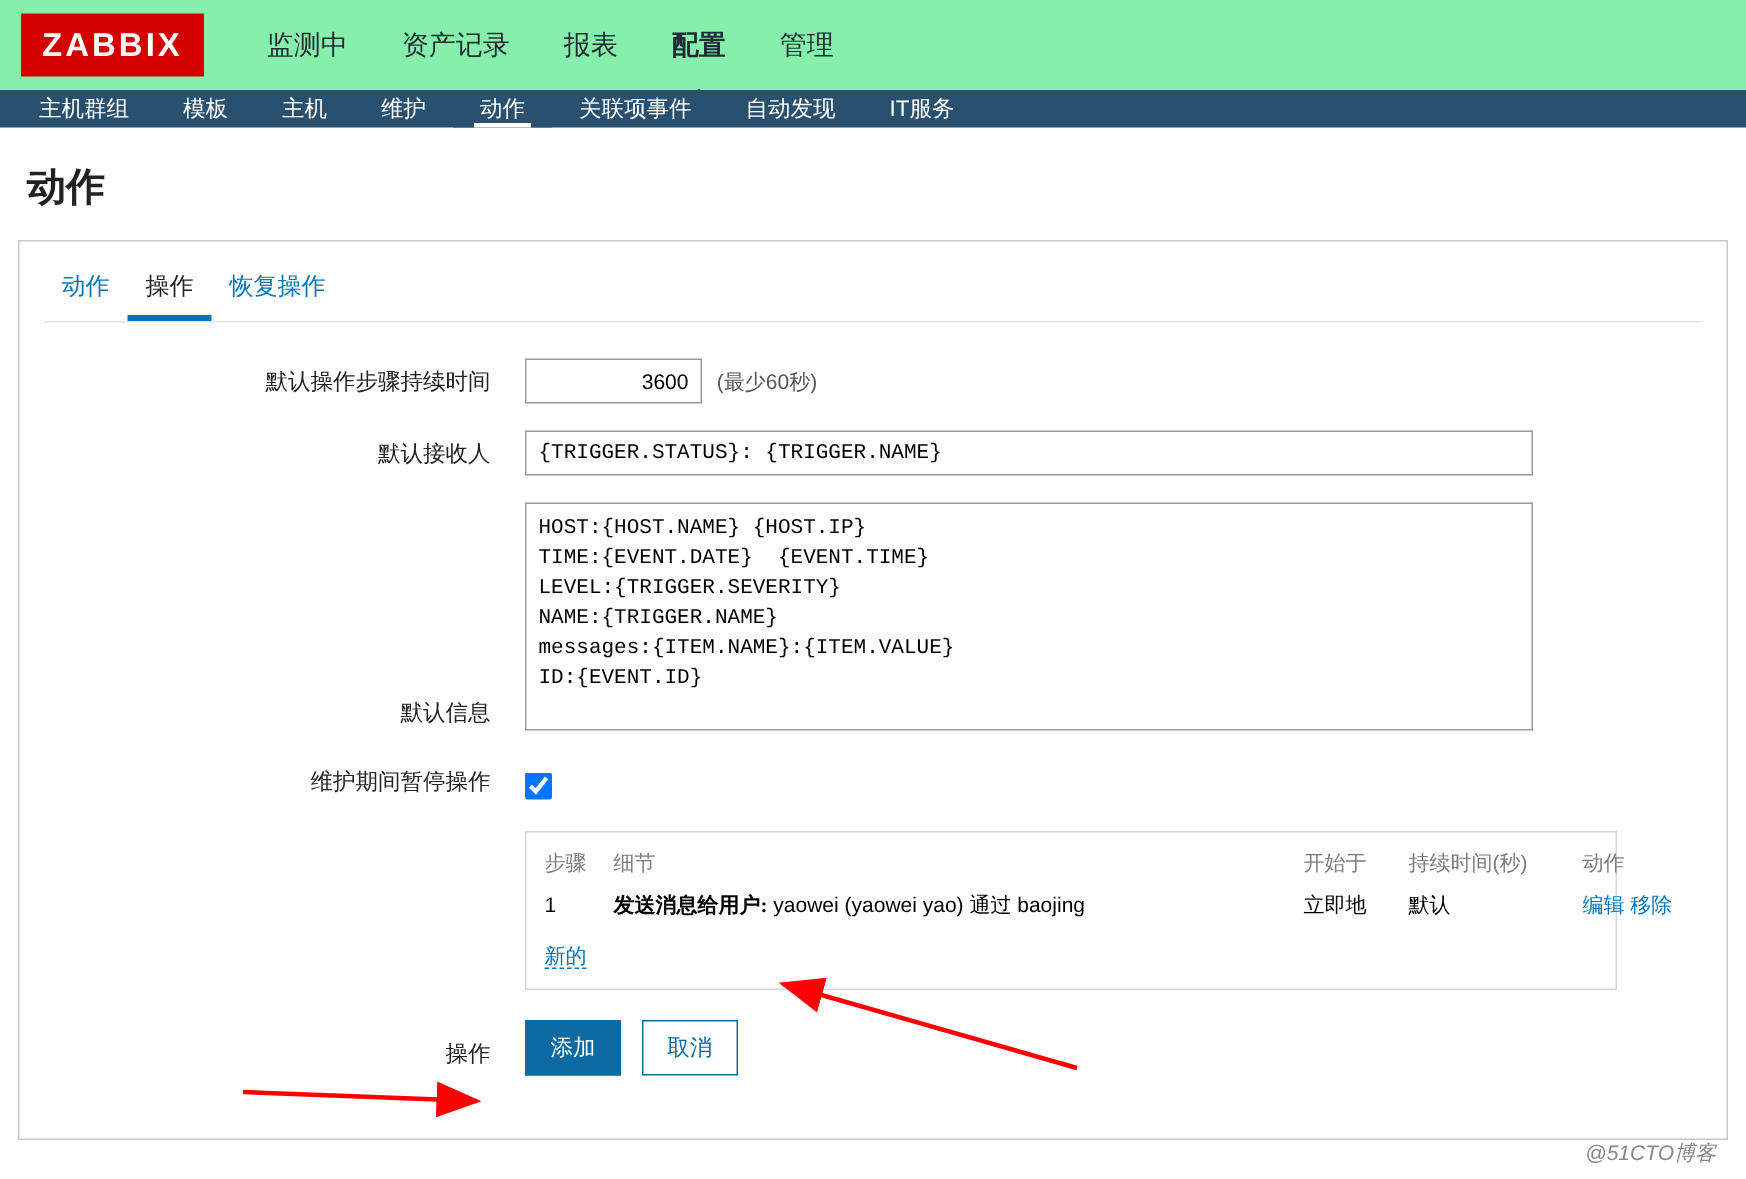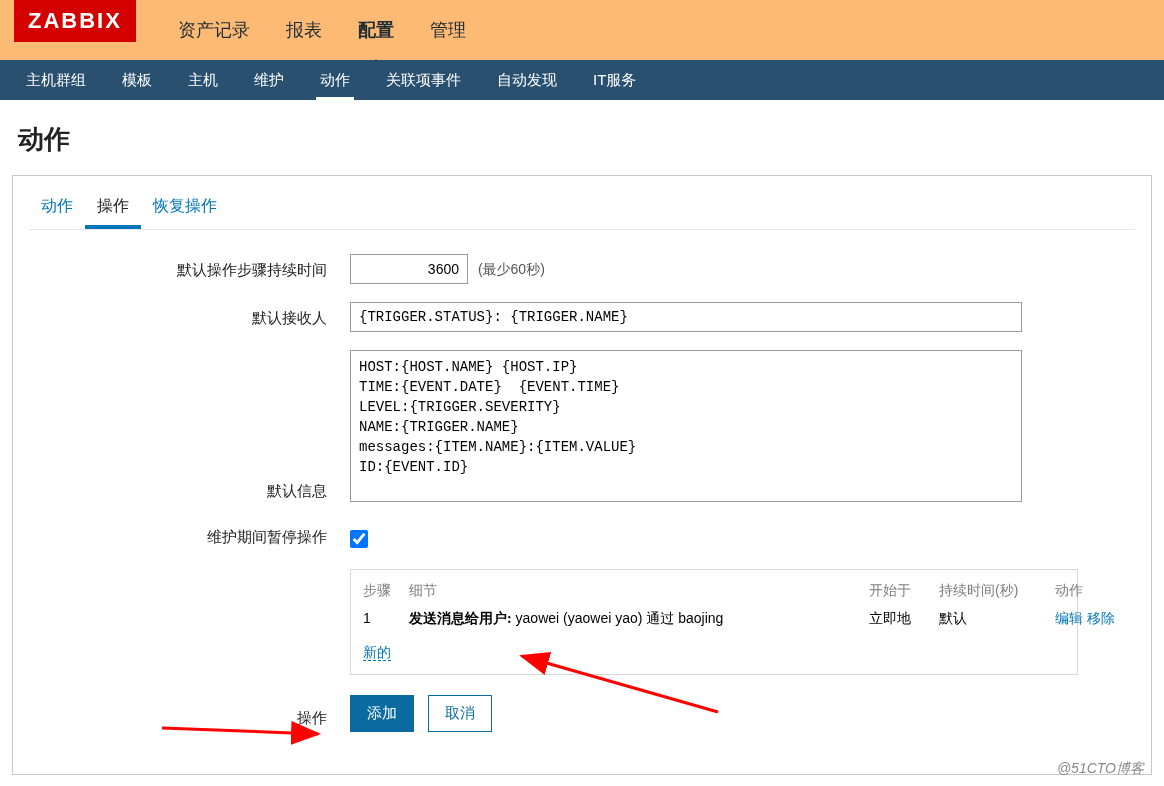--- a/index.html
+++ b/index.html
@@ -1,23 +1,23 @@
 <!DOCTYPE html>
 <html><head>
 <meta charset="utf-8">
 <style>
 * { box-sizing: border-box; margin: 0; padding: 0; }
 body { font-family: Arial, "Microsoft YaHei", sans-serif; font-size: 14px; background: #fff; color: #000; width: 1164px; }
-.topbar { display: flex; align-items: flex-start; height: 60px; background: #fdba74; }
+.topbar { display: flex; align-items: center; height: 60px; background: #86efac; }
 .logo { background: #d40000; color: #fff; font-weight: bold; letter-spacing: 2px; font-size: 22px; padding: 8px 14px; margin: 0 24px 0 14px; }
 .nav-top { display: flex; }
 .nav-top a { color: #1f2c33; font-size: 18px; padding: 18px 18px; text-decoration: none; position: relative; }
 .nav-top a.active { font-weight: bold; }
 .nav-top a.active::after { content: ''; position: absolute; bottom: -5px; left: 50%; margin-left: -6px; border-left: 6px solid transparent; border-right: 6px solid transparent; border-bottom: 6px solid #2a5070; }
-.nav-sub { background: #2a5070; display: flex; height: 40px; align-items: stretch; padding-left: 8px; }
+.nav-sub { background: #2a5070; display: flex; height: 25px; align-items: stretch; padding-left: 8px; }
 .nav-sub a { color: #fff; text-decoration: none; font-size: 15px; padding: 0 18px; display: flex; align-items: center; position: relative; }
 .nav-sub a.active { background: #2a5070; }
 .nav-sub a.active::after { content: ''; position: absolute; bottom: 0; left: 14px; right: 14px; height: 3px; background: #fff; }
 .page-title { padding: 22px 18px 18px 18px; font-size: 26px; color: #222; }
 .panel { border: 1px solid #c9c9c9; margin: 0 12px 0 12px; padding-top: 0; }
 .tabs { display: flex; padding: 10px 16px 0 16px; border-bottom: 0; }
 .tab { color: #0275b8; padding: 10px 12px 8px 12px; font-size: 16px; cursor: pointer; }
 .tab.active { color: #222; border-bottom: 4px solid #0275b8; }
 .tab-sep { height: 1px; background: #e6e6e6; margin: 0 16px 24px 16px; }
 .form { padding: 0 16px 24px 16px; }
@@ -41,20 +41,21 @@
 .btn.primary { background: #0a6aa1; color: #fff; margin-right: 10px; padding-left: 16px; }
 .arrows { position: absolute; pointer-events: none; z-index: 50; }
 .watermark { position: absolute; right: 20px; top: 760px; color: #888; font-size: 14px; font-style: italic; }
 </style>
 </head>
 <body>
 
 <div class="topbar">
   <div class="logo">ZABBIX</div>
   <div class="nav-top">
+    <a>监测中</a>
     <a>资产记录</a>
     <a>报表</a>
     <a class="active">配置</a>
     <a>管理</a>
   </div>
 </div>
 
 <div class="nav-sub">
   <a>主机群组</a>
   <a>模板</a>

